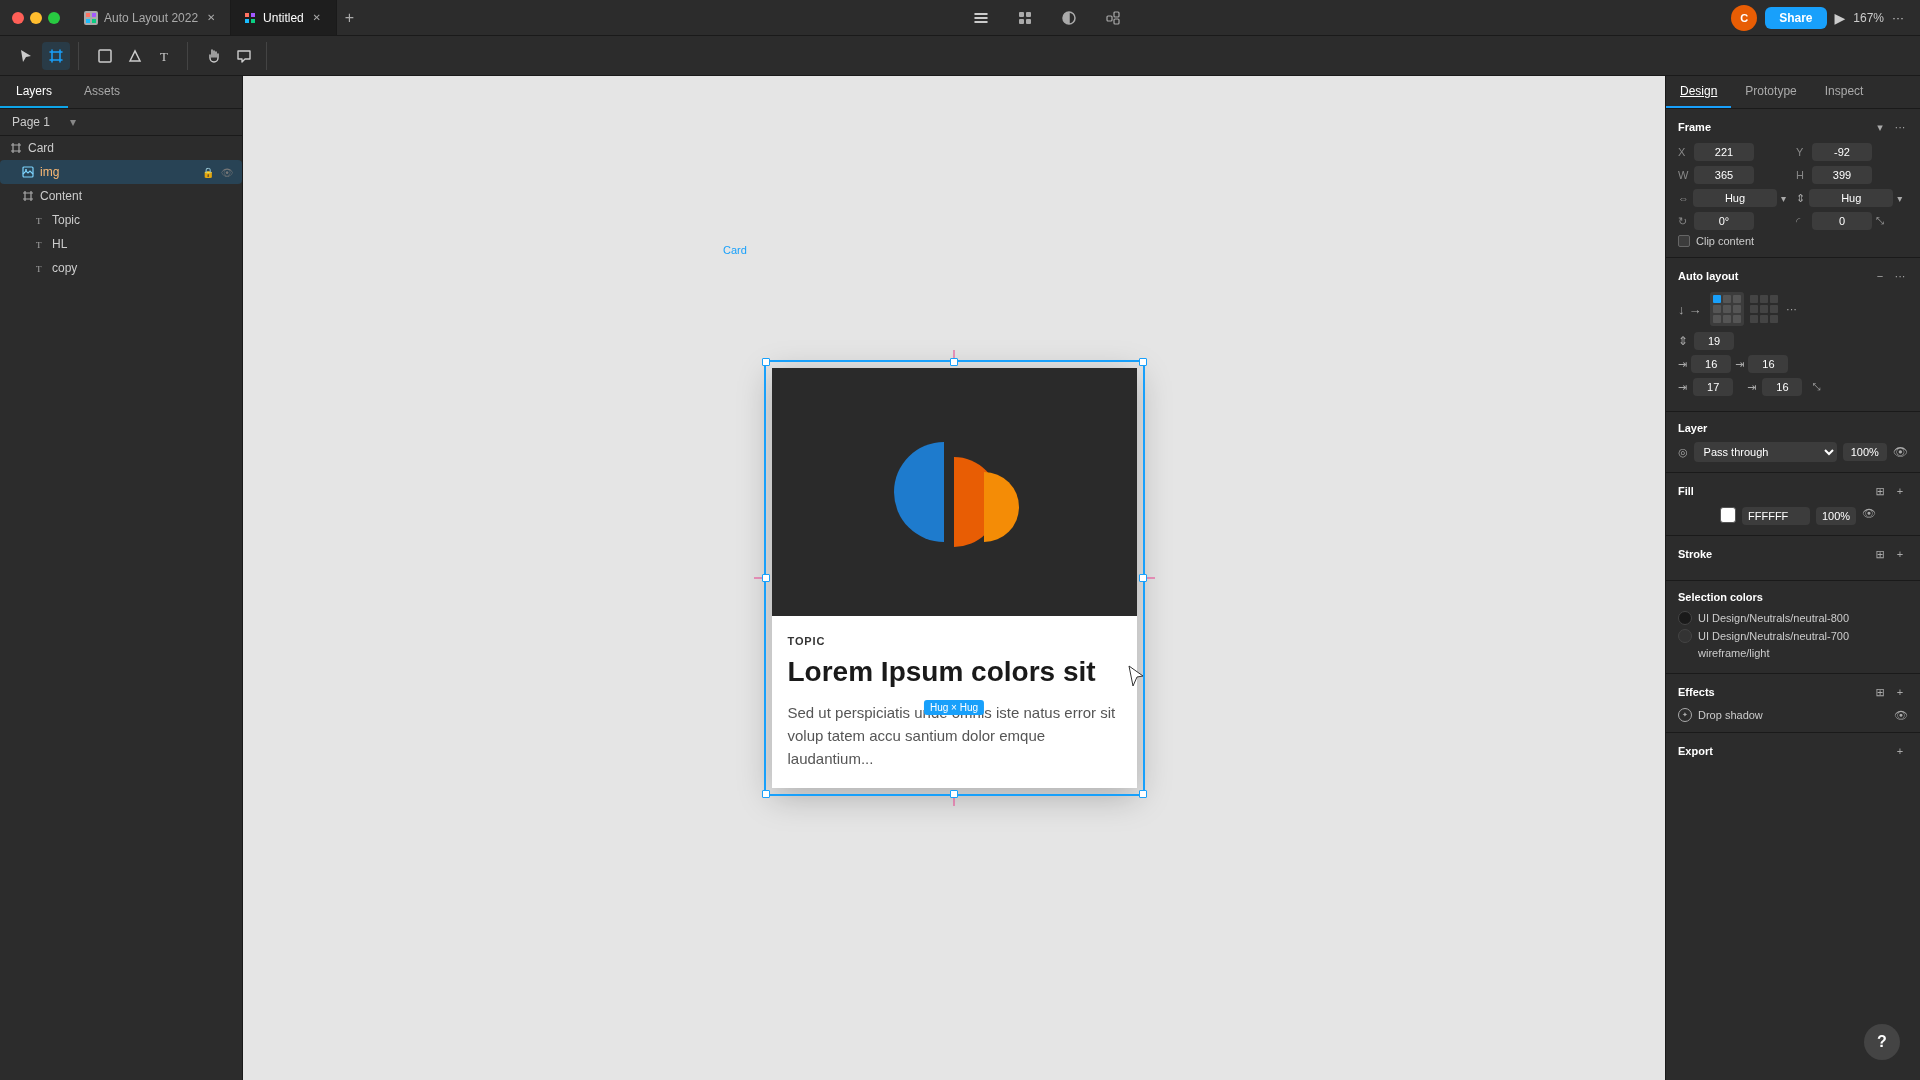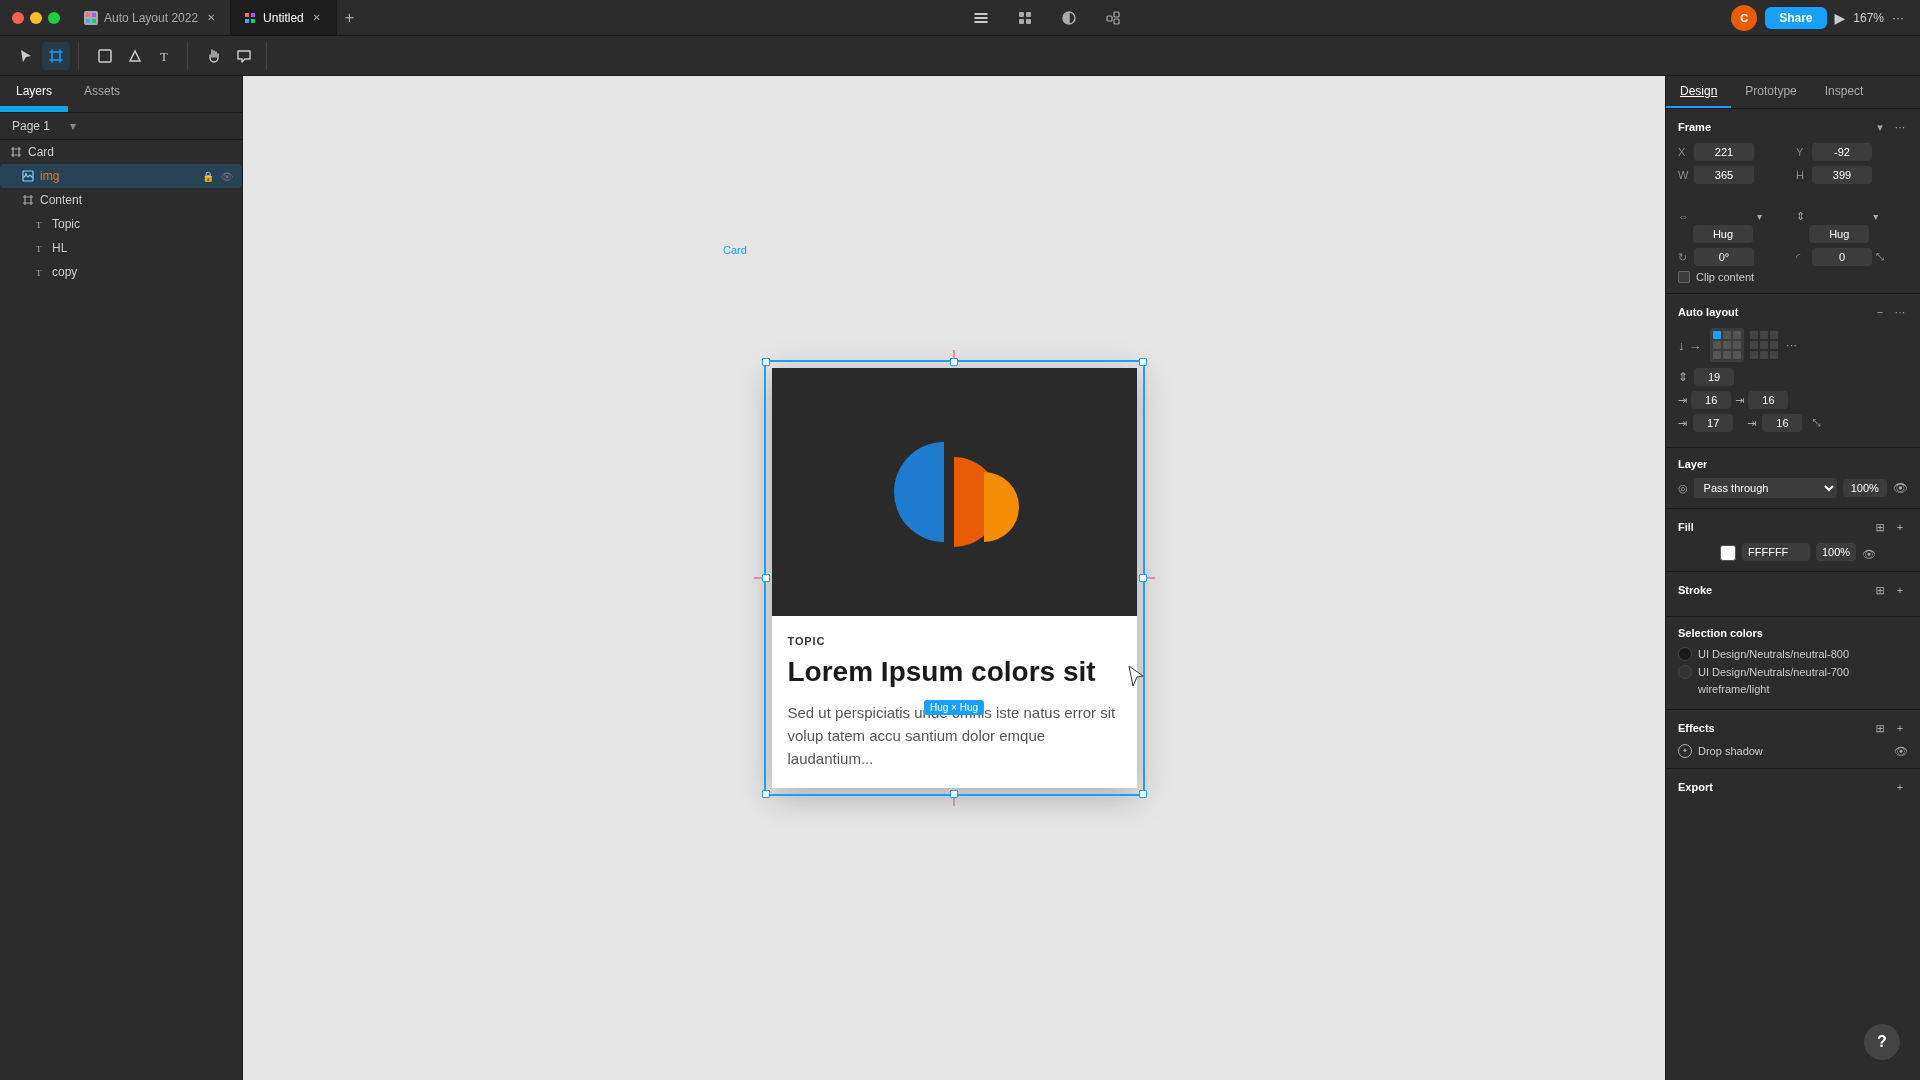--- a/index.html
+++ b/index.html
@@ -35,21 +35,21 @@
     .tool-btn.active { background: #18a0fb22; color: #18a0fb; }
     .tool-btn svg { width: 16px; height: 16px; }
 
     
     .main { display: flex; flex: 1; overflow: hidden; }
 
     
     .left-panel { width: 243px; background: #2c2c2c; border-right: 1px solid #1a1a1a; display: flex; flex-direction: column; }
     .panel-tabs { display: flex; border-bottom: 1px solid #1a1a1a; }
     .panel-tab { padding: 8px 16px; font-size: 12px; color: #aaa; cursor: pointer; }
-    .panel-tab.active { color: #fff; border-bottom: 6px solid #0ea5e9; }
+    .panel-tab.active { color: #fff; border-bottom: 2px solid #0ea5e9; }
     .page-selector { display: flex; align-items: center; padding: 6px 12px; border-bottom: 1px solid #1a1a1a; font-size: 12px; color: #ccc; cursor: pointer; gap: 20px; }
     .layer-item { display: flex; align-items: center; padding: 4px 8px; cursor: pointer; font-size: 12px; color: #ccc; gap: 4px; border-radius: 4px; }
     .layer-item.active { background: #18a0fb33; color: #fff; }
     .layer-icon { width: 16px; height: 16px; display: flex; align-items: center; justify-content: center; font-size: 11px; color: #aaa; flex-shrink: 0; }
     .layer-label { flex: 1; white-space: nowrap; overflow: hidden; text-overflow: ellipsis; }
     .layer-actions { display: flex; gap: 4px; align-items: center; }
     .layer-action-btn { width: 14px; height: 14px; display: flex; align-items: center; justify-content: center; color: #777; font-size: 10px; }
 
     
     .canvas { flex: 1; background: #e5e5e5; position: relative; overflow: hidden; display: flex; align-items: center; justify-content: center; }
@@ -78,36 +78,36 @@
     .right-tab { padding: 8px 14px; font-size: 12px; color: #aaa; cursor: pointer; }
     .right-tab.active { color: #fff; border-bottom: 2px solid #18a0fb; text-decoration: underline; }
     .panel-section { padding: 10px 12px; border-bottom: 1px solid #1a1a1a; }
     .section-header { display: flex; align-items: center; justify-content: space-between; margin-bottom: 8px; }
     .section-title { font-size: 11px; font-weight: 600; color: #fff; }
     .section-actions { display: flex; gap: 4px; align-items: center; }
     .section-btn { width: 16px; height: 16px; display: flex; align-items: center; justify-content: center; color: #aaa; cursor: pointer; font-size: 11px; border-radius: 2px; }
     .prop-row { display: flex; align-items: center; gap: 6px; margin-bottom: 5px; }
     .prop-label { color: #888; min-width: 14px; font-size: 11px; }
     .prop-input { background: #3c3c3c; border: none; border-radius: 4px; color: #fff; font-size: 11px; padding: 3px 6px; width: 60px; text-align: center; }
-    .prop-input-wide { width: 60px; margin-top: 36px; }
+    .prop-input-wide { width: 84px; }
     .prop-row-2 { display: grid; grid-template-columns: 1fr 1fr; gap: 6px; margin-bottom: 5px; }
     .prop-cell { display: flex; align-items: center; gap: 4px; }
     .prop-cell .prop-label { min-width: 12px; }
     .constraint-icon { color: #aaa; font-size: 11px; }
     .clip-row { display: flex; align-items: center; gap: 6px; }
     .checkbox { width: 12px; height: 12px; border: 1px solid #666; border-radius: 2px; background: #3c3c3c; display: flex; align-items: center; justify-content: center; }
     .al-section { display: flex; align-items: center; gap: 8px; margin-bottom: 6px; }
     .al-arrows { display: flex; gap: 4px; align-items: center; }
     .al-arrow { color: #aaa; font-size: 13px; cursor: pointer; }
     .gap-input { background: #3c3c3c; border: none; border-radius: 4px; color: #fff; font-size: 11px; padding: 3px 6px; width: 40px; text-align: center; }
     .layer-blend { display: flex; align-items: center; gap: 6px; }
     .blend-select { background: #3c3c3c; border: none; border-radius: 4px; color: #fff; font-size: 11px; padding: 3px 6px; flex: 1; cursor: pointer; }
     .opacity-input { background: #3c3c3c; border: none; border-radius: 4px; color: #fff; font-size: 11px; padding: 3px 6px; width: 44px; text-align: center; }
     .eye-btn { color: #aaa; font-size: 12px; cursor: pointer; }
-    .fill-row { display: flex; align-items: flex-end; gap: 6px; padding-left: 42px; }
+    .fill-row { display: flex; align-items: flex-start; gap: 6px; padding-left: 42px; }
     .color-swatch { width: 16px; height: 16px; border-radius: 3px; border: 1px solid #555; flex-shrink: 0; }
     .fill-hex { background: #3c3c3c; border: none; border-radius: 4px; color: #fff; font-size: 11px; padding: 3px 6px; width: 68px; }
     .fill-opacity { background: #3c3c3c; border: none; border-radius: 4px; color: #fff; font-size: 11px; padding: 3px 6px; width: 40px; text-align: center; }
     .color-dot { width: 14px; height: 14px; border-radius: 50%; flex-shrink: 0; }
     .sel-color-row { display: flex; align-items: center; gap: 6px; margin-bottom: 4px; font-size: 11px; color: #ccc; }
     .effect-row { display: flex; align-items: center; gap: 6px; }
     .effect-icon { width: 14px; height: 14px; border-radius: 50%; border: 1.5px solid #aaa; display: flex; align-items: center; justify-content: center; }
     .effect-icon::before { content: '✦'; font-size: 7px; color: #aaa; }
     .minus-btn { color: #aaa; cursor: pointer; font-size: 14px; margin-left: auto; }
     .export-section { padding: 10px 12px; }
@@ -258,21 +258,21 @@
       <span class="layer-label">Card</span>
     </div>
     <div class="layer-item active" style="padding-left:20px; background:#18a0fb33;">
       <div class="layer-icon">
         <svg width="12" height="12" viewBox="0 0 12 12" fill="none">
             <rect x="1" y="1" width="10" height="10" rx="1" stroke="#7dd3fc" stroke-width="1.2"></rect>
             <circle cx="4" cy="4" r="1" fill="#7dd3fc"></circle>
             <path d="M1 8l3-3 2 2 2-2 3 3" stroke="#7dd3fc" stroke-width="1.2"></path>
           </svg>
       </div>
-      <span class="layer-label" style="color:#f97316;">img</span>
+      <span class="layer-label" style="color:#fdba74;">img</span>
       <div class="layer-actions">
         <div class="layer-action-btn">🔒</div>
         <div class="layer-action-btn">👁</div>
       </div>
     </div>
     <div class="layer-item" style="padding-left:20px;">
       <div class="layer-icon">
         <svg width="12" height="12" viewBox="0 0 12 12" fill="none">
             <path d="M1 3h10M3 1v10M9 1v10M1 9h10" stroke="#aaa" stroke-width="1.2"></path>
           </svg>

